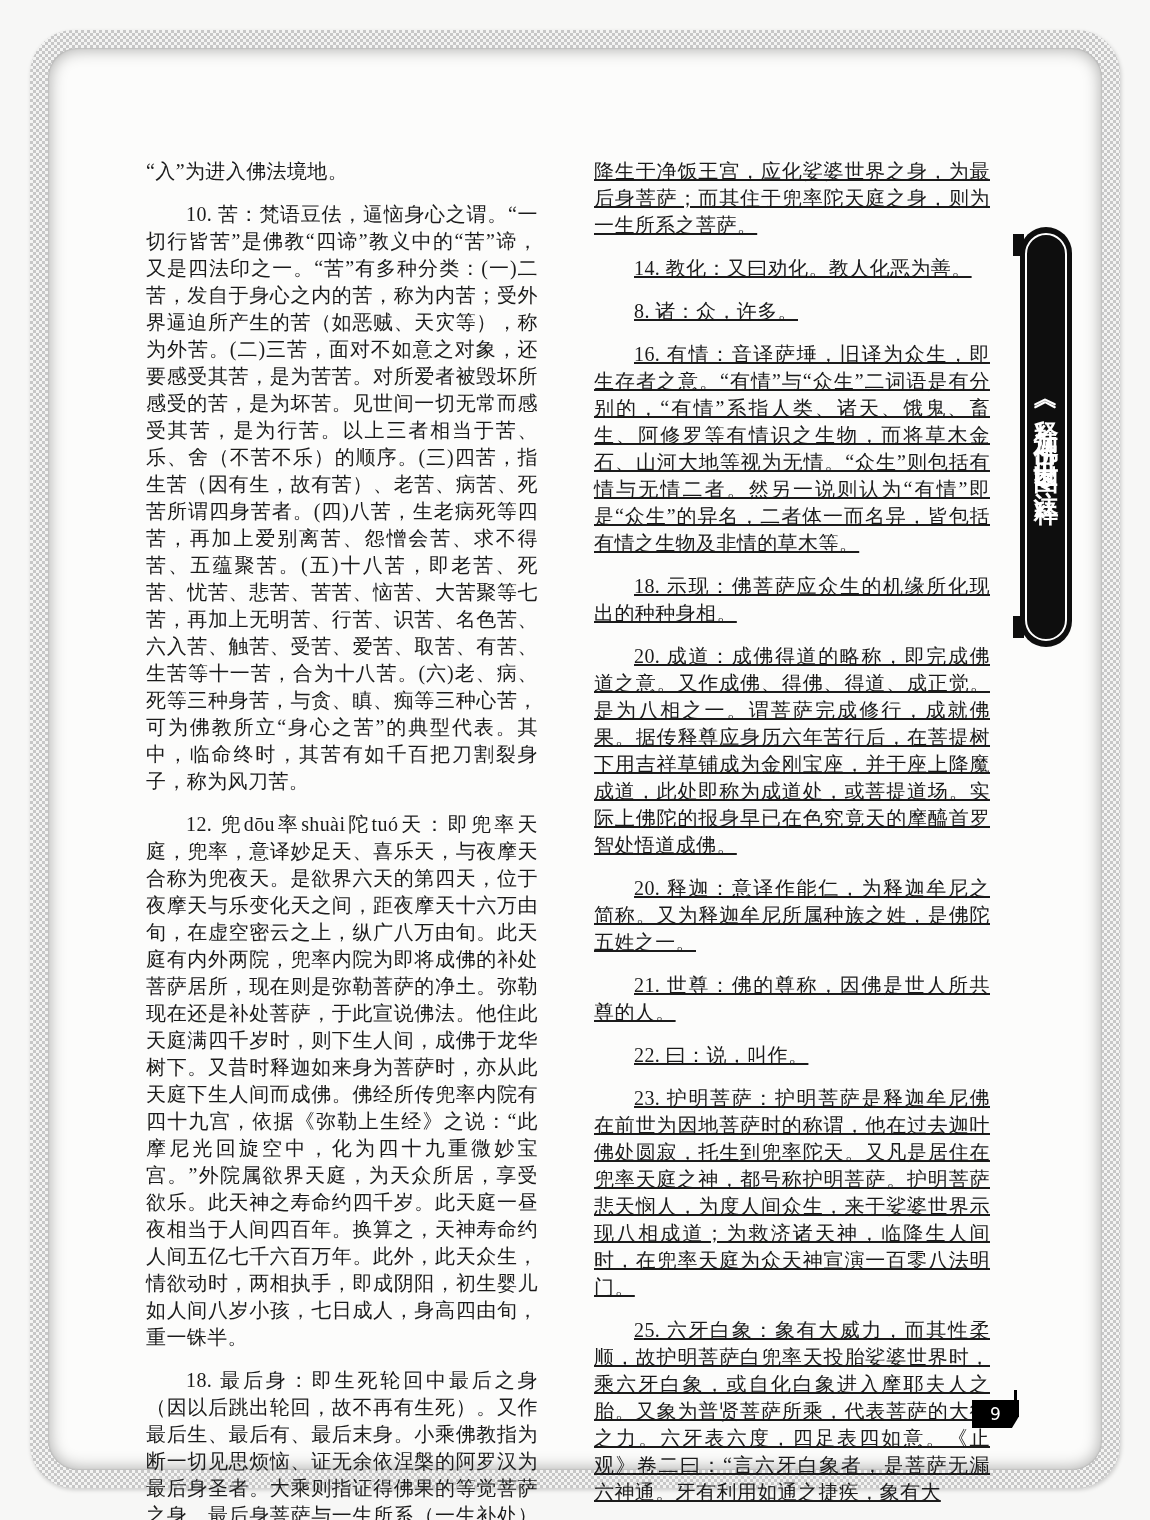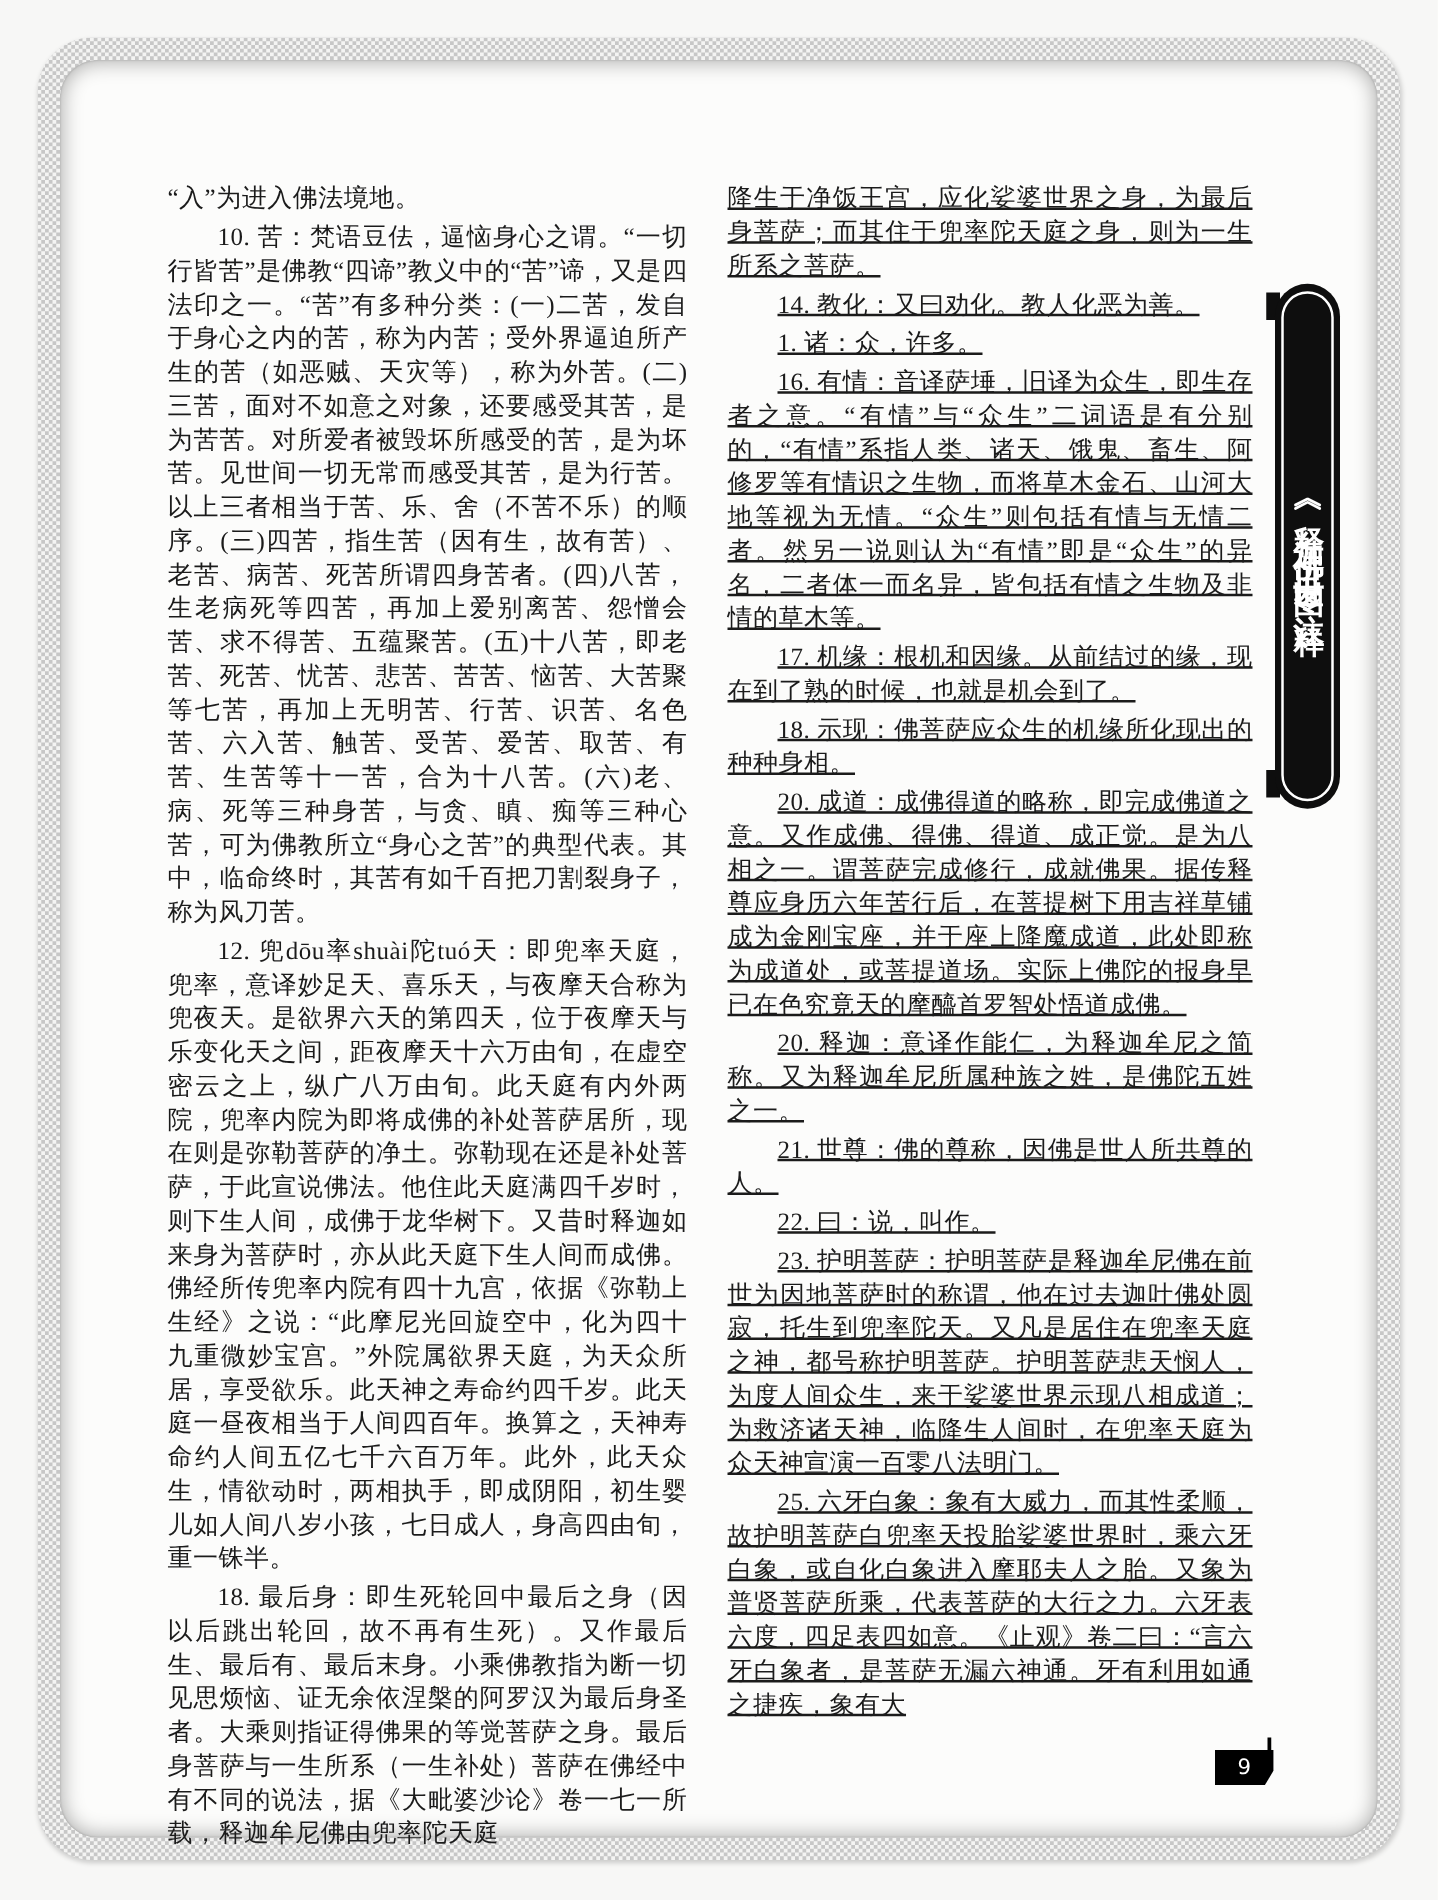--- a/index.html
+++ b/index.html
@@ -46,21 +46,21 @@
     font-size: 20px;
     line-height: 27px;
     color: #1b1b1b;
     text-align: justify;
     text-justify: inter-ideograph;
     letter-spacing: 0.4px;
   }
   .col-left  { left: 82px;  width: 424px; }
   .col-right { left: 530px; width: 428px; text-decoration: underline; }
   .col p {
-    margin: 4px;
+    margin: 16px;
     text-indent: 2em;
   }
   .col p.no-indent { text-indent: 0; }
 
   
   .banner-notch {
     position: absolute;
     width: 11px;
     height: 22px;
     background: #0e0e0e;
@@ -137,23 +137,22 @@
     <p class="no-indent">“入”为进入佛法境地。</p>
         <p>10. 苦：梵语豆佉，逼恼身心之谓。“一切行皆苦”是佛教“四谛”教义中的“苦”谛，又是四法印之一。“苦”有多种分类：(一)二苦，发自于身心之内的苦，称为内苦；受外界逼迫所产生的苦（如恶贼、天灾等），称为外苦。(二)三苦，面对不如意之对象，还要感受其苦，是为苦苦。对所爱者被毁坏所感受的苦，是为坏苦。见世间一切无常而感受其苦，是为行苦。以上三者相当于苦、乐、舍（不苦不乐）的顺序。(三)四苦，指生苦（因有生，故有苦）、老苦、病苦、死苦所谓四身苦者。(四)八苦，生老病死等四苦，再加上爱别离苦、怨憎会苦、求不得苦、五蕴聚苦。(五)十八苦，即老苦、死苦、忧苦、悲苦、苦苦、恼苦、大苦聚等七苦，再加上无明苦、行苦、识苦、名色苦、六入苦、触苦、受苦、爱苦、取苦、有苦、生苦等十一苦，合为十八苦。(六)老、病、死等三种身苦，与贪、瞋、痴等三种心苦，可为佛教所立“身心之苦”的典型代表。其中，临命终时，其苦有如千百把刀割裂身子，称为风刀苦。</p>
         <p>12. 兜dōu率shuài陀tuó天：即兜率天庭，兜率，意译妙足天、喜乐天，与夜摩天合称为兜夜天。是欲界六天的第四天，位于夜摩天与乐变化天之间，距夜摩天十六万由旬，在虚空密云之上，纵广八万由旬。此天庭有内外两院，兜率内院为即将成佛的补处菩萨居所，现在则是弥勒菩萨的净土。弥勒现在还是补处菩萨，于此宣说佛法。他住此天庭满四千岁时，则下生人间，成佛于龙华树下。又昔时释迦如来身为菩萨时，亦从此天庭下生人间而成佛。佛经所传兜率内院有四十九宫，依据《弥勒上生经》之说：“此摩尼光回旋空中，化为四十九重微妙宝宫。”外院属欲界天庭，为天众所居，享受欲乐。此天神之寿命约四千岁。此天庭一昼夜相当于人间四百年。换算之，天神寿命约人间五亿七千六百万年。此外，此天众生，情欲动时，两相执手，即成阴阳，初生婴儿如人间八岁小孩，七日成人，身高四由旬，重一铢半。</p>
         <p>18. 最后身：即生死轮回中最后之身（因以后跳出轮回，故不再有生死）。又作最后生、最后有、最后末身。小乘佛教指为断一切见思烦恼、证无余依涅槃的阿罗汉为最后身圣者。大乘则指证得佛果的等觉菩萨之身。最后身菩萨与一生所系（一生补处）菩萨在佛经中有不同的说法，据《大毗婆沙论》卷一七一所载，释迦牟尼佛由兜率陀天庭</p>
       </div>
 
     <div class="col col-right">
 
     <p class="no-indent">降生于净饭王宫，应化娑婆世界之身，为最后身菩萨；而其住于兜率陀天庭之身，则为一生所系之菩萨。</p>
         <p>14. 教化：又曰劝化。教人化恶为善。</p>
-        <p>1. 诸：众，许多。</p>
+        <p>8. 诸：众，许多。</p>
         <p>16. 有情：音译萨埵，旧译为众生，即生存者之意。“有情”与“众生”二词语是有分别的，“有情”系指人类、诸天、饿鬼、畜生、阿修罗等有情识之生物，而将草木金石、山河大地等视为无情。“众生”则包括有情与无情二者。然另一说则认为“有情”即是“众生”的异名，二者体一而名异，皆包括有情之生物及非情的草木等。</p>
-        <p>17. 机缘：根机和因缘。从前结过的缘，现在到了熟的时候，也就是机会到了。</p>
         <p>18. 示现：佛菩萨应众生的机缘所化现出的种种身相。</p>
         <p>20. 成道：成佛得道的略称，即完成佛道之意。又作成佛、得佛、得道、成正觉。是为八相之一。谓菩萨完成修行，成就佛果。据传释尊应身历六年苦行后，在菩提树下用吉祥草铺成为金刚宝座，并于座上降魔成道，此处即称为成道处，或菩提道场。实际上佛陀的报身早已在色究竟天的摩醯首罗智处悟道成佛。</p>
         <p>20. 释迦：意译作能仁，为释迦牟尼之简称。又为释迦牟尼所属种族之姓，是佛陀五姓之一。</p>
         <p>21. 世尊：佛的尊称，因佛是世人所共尊的人。</p>
         <p>22. 曰：说，叫作。</p>
         <p>23. 护明菩萨：护明菩萨是释迦牟尼佛在前世为因地菩萨时的称谓，他在过去迦叶佛处圆寂，托生到兜率陀天。又凡是居住在兜率天庭之神，都号称护明菩萨。护明菩萨悲天悯人，为度人间众生，来于娑婆世界示现八相成道；为救济诸天神，临降生人间时，在兜率天庭为众天神宣演一百零八法明门。</p>
         <p>25. 六牙白象：象有大威力，而其性柔顺，故护明菩萨白兜率天投胎娑婆世界时，乘六牙白象，或自化白象进入摩耶夫人之胎。又象为普贤菩萨所乘，代表菩萨的大行之力。六牙表六度，四足表四如意。《止观》卷二曰：“言六牙白象者，是菩萨无漏六神通。牙有利用如通之捷疾，象有大</p>
       </div>
 
     <div class="banner-notch top"></div>

